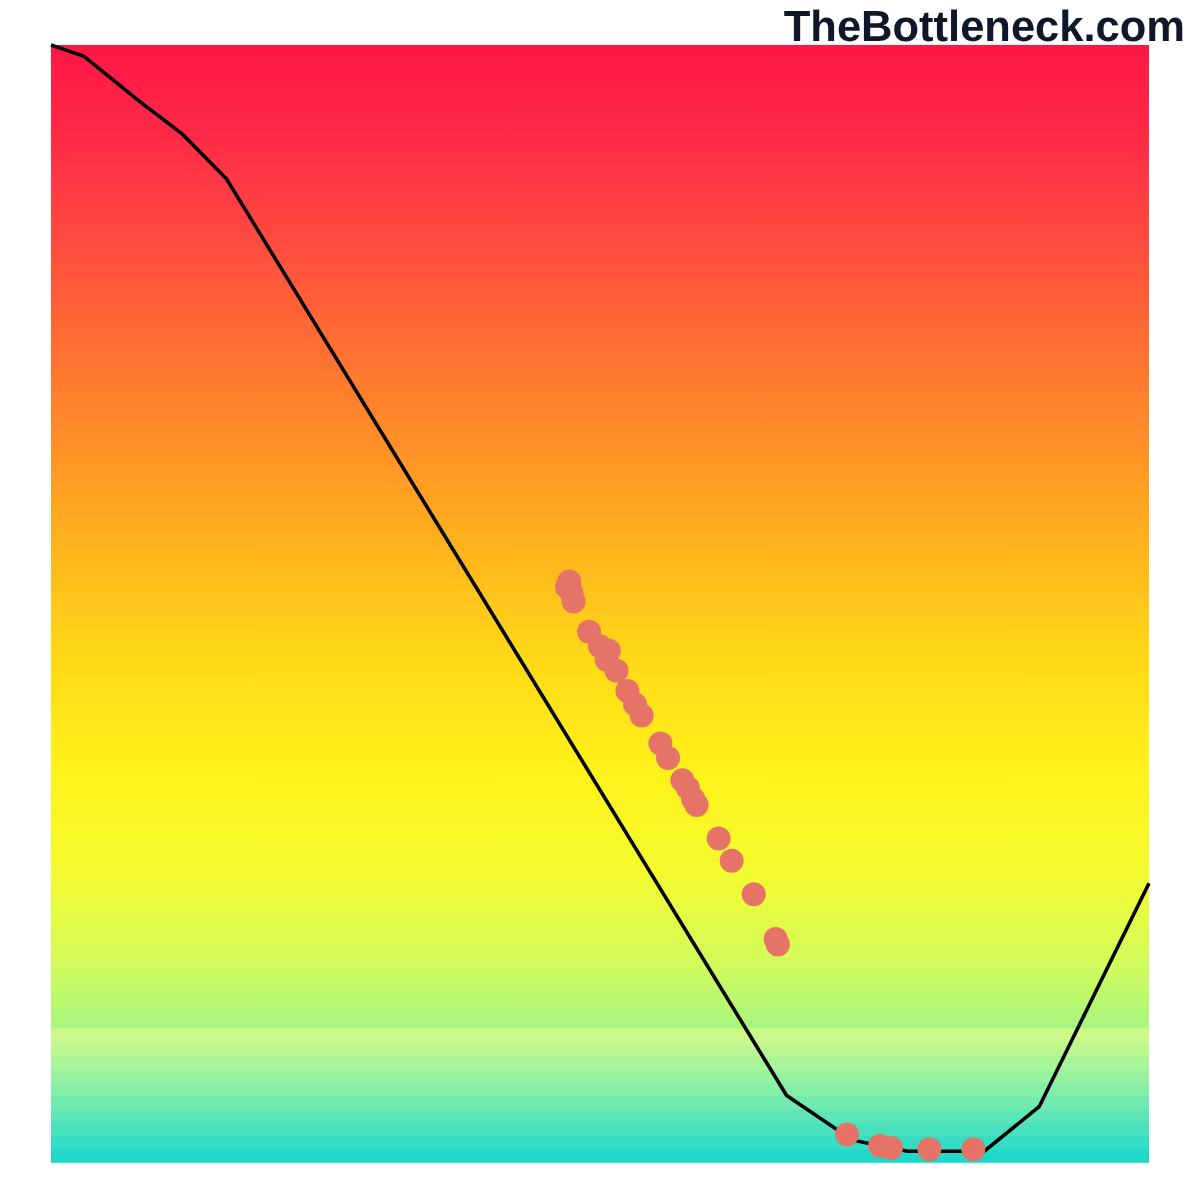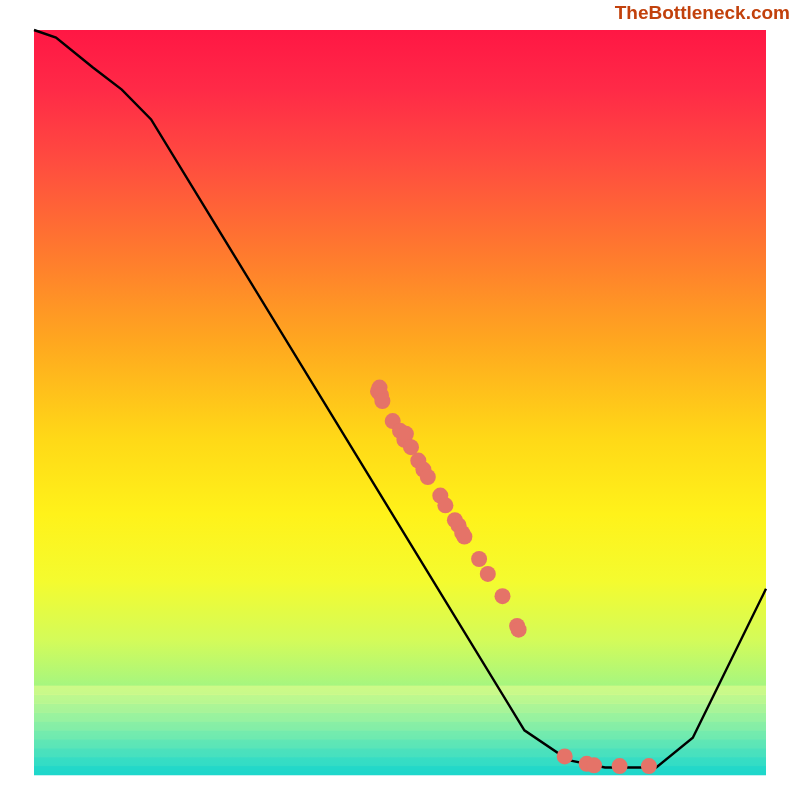--- a/index.html
+++ b/index.html
@@ -13,23 +13,23 @@
   .chart-wrapper {
     position: relative;
     width: 800px;
     height: 800px;
   }
   .watermark {
     position: absolute;
     top: 2px;
     right: 10px;
     font-family: Arial, Helvetica, sans-serif;
-    font-size: 19px;
+    font-size: 29px;
     font-weight: bold;
-    color: #c2410c;
+    color: #0f172a;
     letter-spacing: 0px;
     z-index: 10;
   }
   svg {
     display: block;
   }
 </style>
 </head>
 <body>
 

